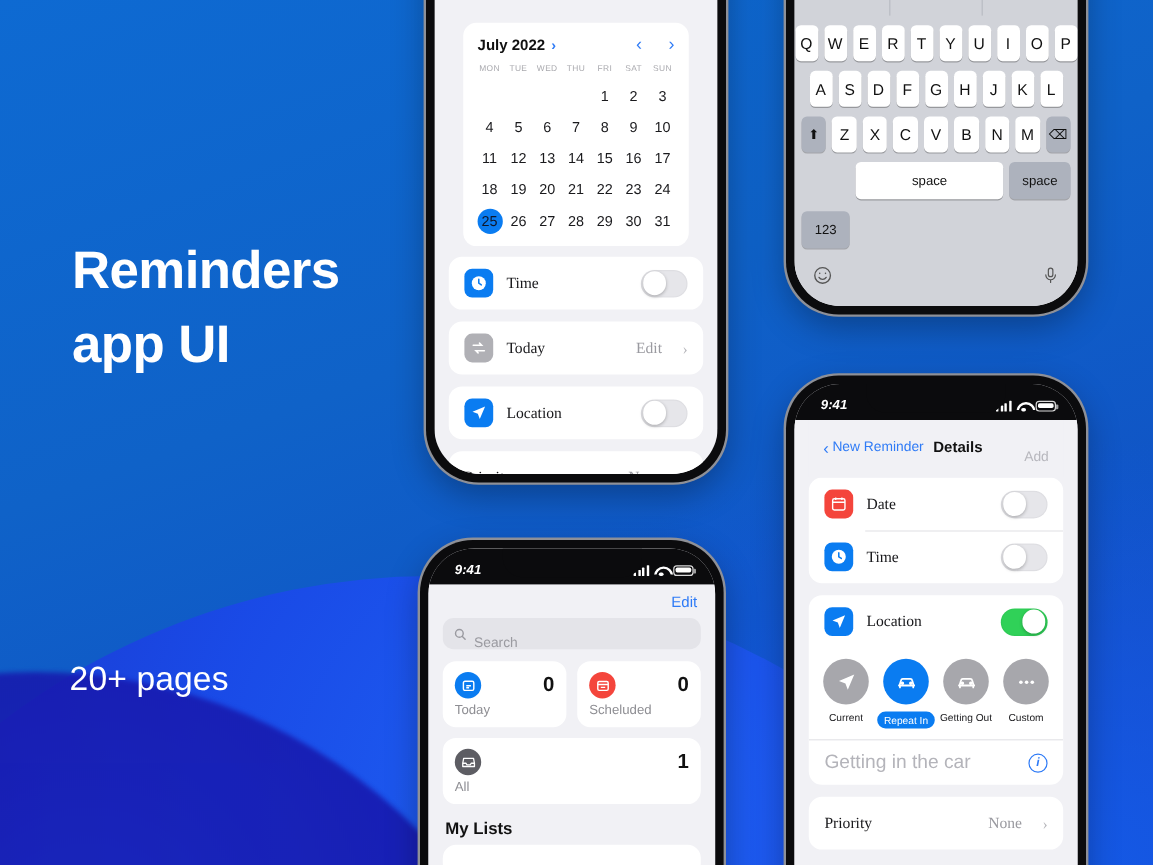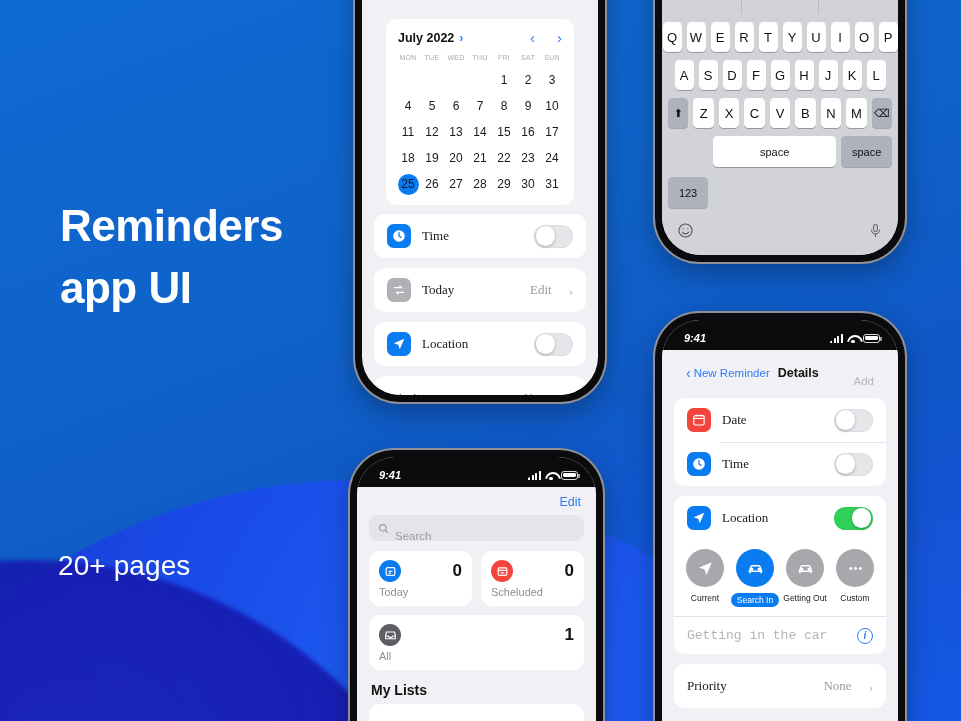--- a/index.html
+++ b/index.html
@@ -191,21 +191,21 @@
     display:flex;align-items:center;justify-content:center;
     background:#a7a7ac;
   }
   .loc-circle.active{ background:#0a7cf1; }
   .loc-name{ font-size:8.5px; color:#1a1a1d; white-space:nowrap; }
   .loc-name.pill{ background:#0a7cf1; color:#fff; border-radius:8px; padding:2px 6px; }
   .loc-input{
     display:flex; align-items:center; padding:0 13px; height:38px;
     border-top:1px solid #e4e4e8;
   }
-  .loc-input .ph{ flex:1; font-size:13px; color:#b4b4ba;font-family:Liberation Mono, monospace; }
+  .loc-input .ph{ flex:1; font-size:16px; color:#b4b4ba; }
   .info-i{
     width:16px;height:16px;border-radius:50%;border:1.3px solid #2f7bf6;
     color:#2f7bf6; font-size:10px; font-weight:bold; font-style:italic;
     display:flex;align-items:center;justify-content:center; line-height:1;
   }
 
   
   #phone-lists{ left:350px; top:450px; width:253px; height:500px; }
   #phone-lists .ios-body{ padding:0 12px; }
   .edit-bar{ display:flex; justify-content:flex-end; padding:8px 3px 6px; }
@@ -514,21 +514,21 @@
               </div>
               <div class="loc-opt">
                 <div class="loc-circle active">
                   <svg width="19" height="19" viewBox="0 0 24 24" fill="none" stroke="#fff" stroke-width="1.9" stroke-linecap="round" stroke-linejoin="round">
                     <path d="M4 15.5h16M5 15.5v2M19 15.5v2"></path>
                     <path d="M4.6 15.2l1.5-5.1A2 2 0 0 1 8 8.6h8a2 2 0 0 1 1.9 1.5l1.5 5.1"></path>
                     <circle cx="7.6" cy="13" r=".9" fill="#fff"></circle>
                     <circle cx="16.4" cy="13" r=".9" fill="#fff"></circle>
                   </svg>
                 </div>
-                <div class="loc-name pill">Search In</div>
+                <div class="loc-name pill">Repeat In</div>
               </div>
               <div class="loc-opt">
                 <div class="loc-circle">
                   <svg width="19" height="19" viewBox="0 0 24 24" fill="none" stroke="#fff" stroke-width="1.9" stroke-linecap="round" stroke-linejoin="round">
                     <path d="M4 15.5h16M5 15.5v2M19 15.5v2"></path>
                     <path d="M4.6 15.2l1.5-5.1A2 2 0 0 1 8 8.6h8a2 2 0 0 1 1.9 1.5l1.5 5.1"></path>
                     <circle cx="7.6" cy="13" r=".9" fill="#fff"></circle>
                     <circle cx="16.4" cy="13" r=".9" fill="#fff"></circle>
                   </svg>
                 </div>

